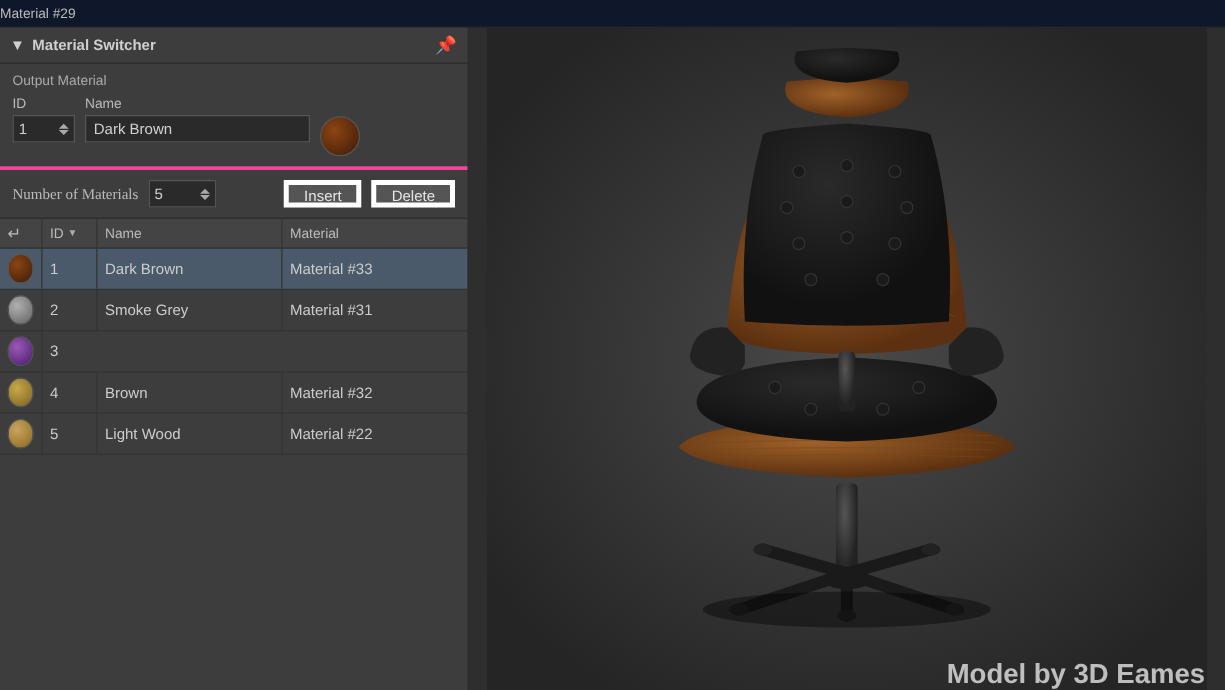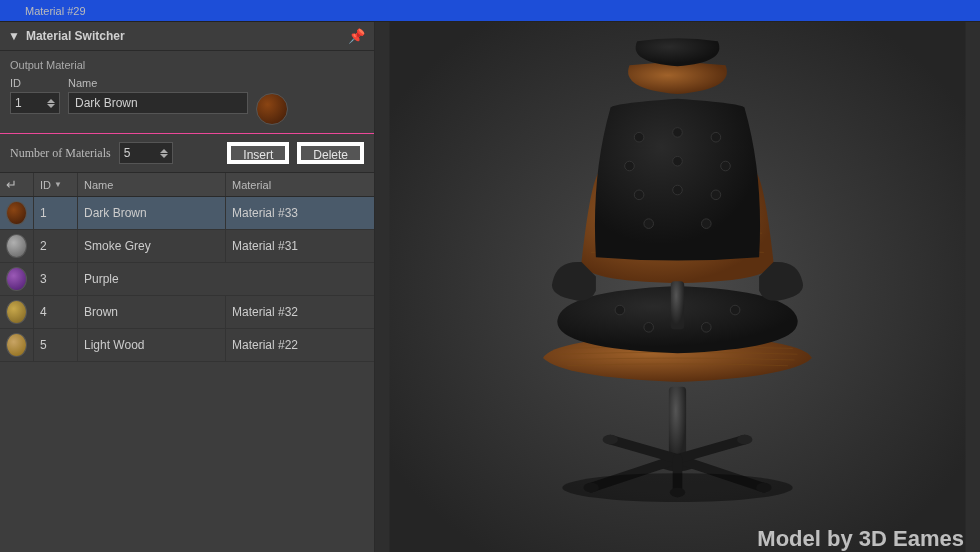--- a/index.html
+++ b/index.html
@@ -10,22 +10,22 @@
       font-family: Arial, sans-serif;
       font-size: 12px;
       color: #d0d0d0;
       overflow: hidden;
       display: flex;
       flex-direction: column;
     }
 
     
     .title-bar {
-      background: #1d4ed8;
-      padding: 4px 25px;
+      background: #0f172a;
+      padding: 4px 0;
       font-size: 11px;
       color: #bbb;
       border-bottom: 1px solid #222;
       height: 22px;
       display: flex;
       align-items: flex-end;
     }
 
     .main-content {
       display: flex;
@@ -57,21 +57,21 @@
       align-items: center;
       gap: 4px;
       font-weight: bold;
       font-size: 12px;
       color: #d0d0d0;
     }
 
     
     .output-section {
       padding: 8px 10px;
-      border-bottom: 1px solid #ec4899;
+      border-bottom: 3px solid #ec4899;
     }
 
     .section-label {
       font-size: 11px;
       color: #aaa;
       margin-bottom: 6px;
     }
 
     .output-row {
       display: flex;
@@ -440,23 +440,20 @@
       <div class="td">
         <span>Material #31</span>
       </div>
     </div>
           <div class="table-row-container">
       <div class="td">
         <div class="row-swatch swatch-purple"></div>
       </div>
       <div class="td">
         <span>3</span>
-      </div>
-      <div class="td">
-        <span>Purple</span>
       </div>
     </div>
           <div class="table-row-container">
       <div class="td">
         <div class="row-swatch swatch-beach"></div>
       </div>
       <div class="td">
         <span>4</span>
       </div>
       <div class="td">

